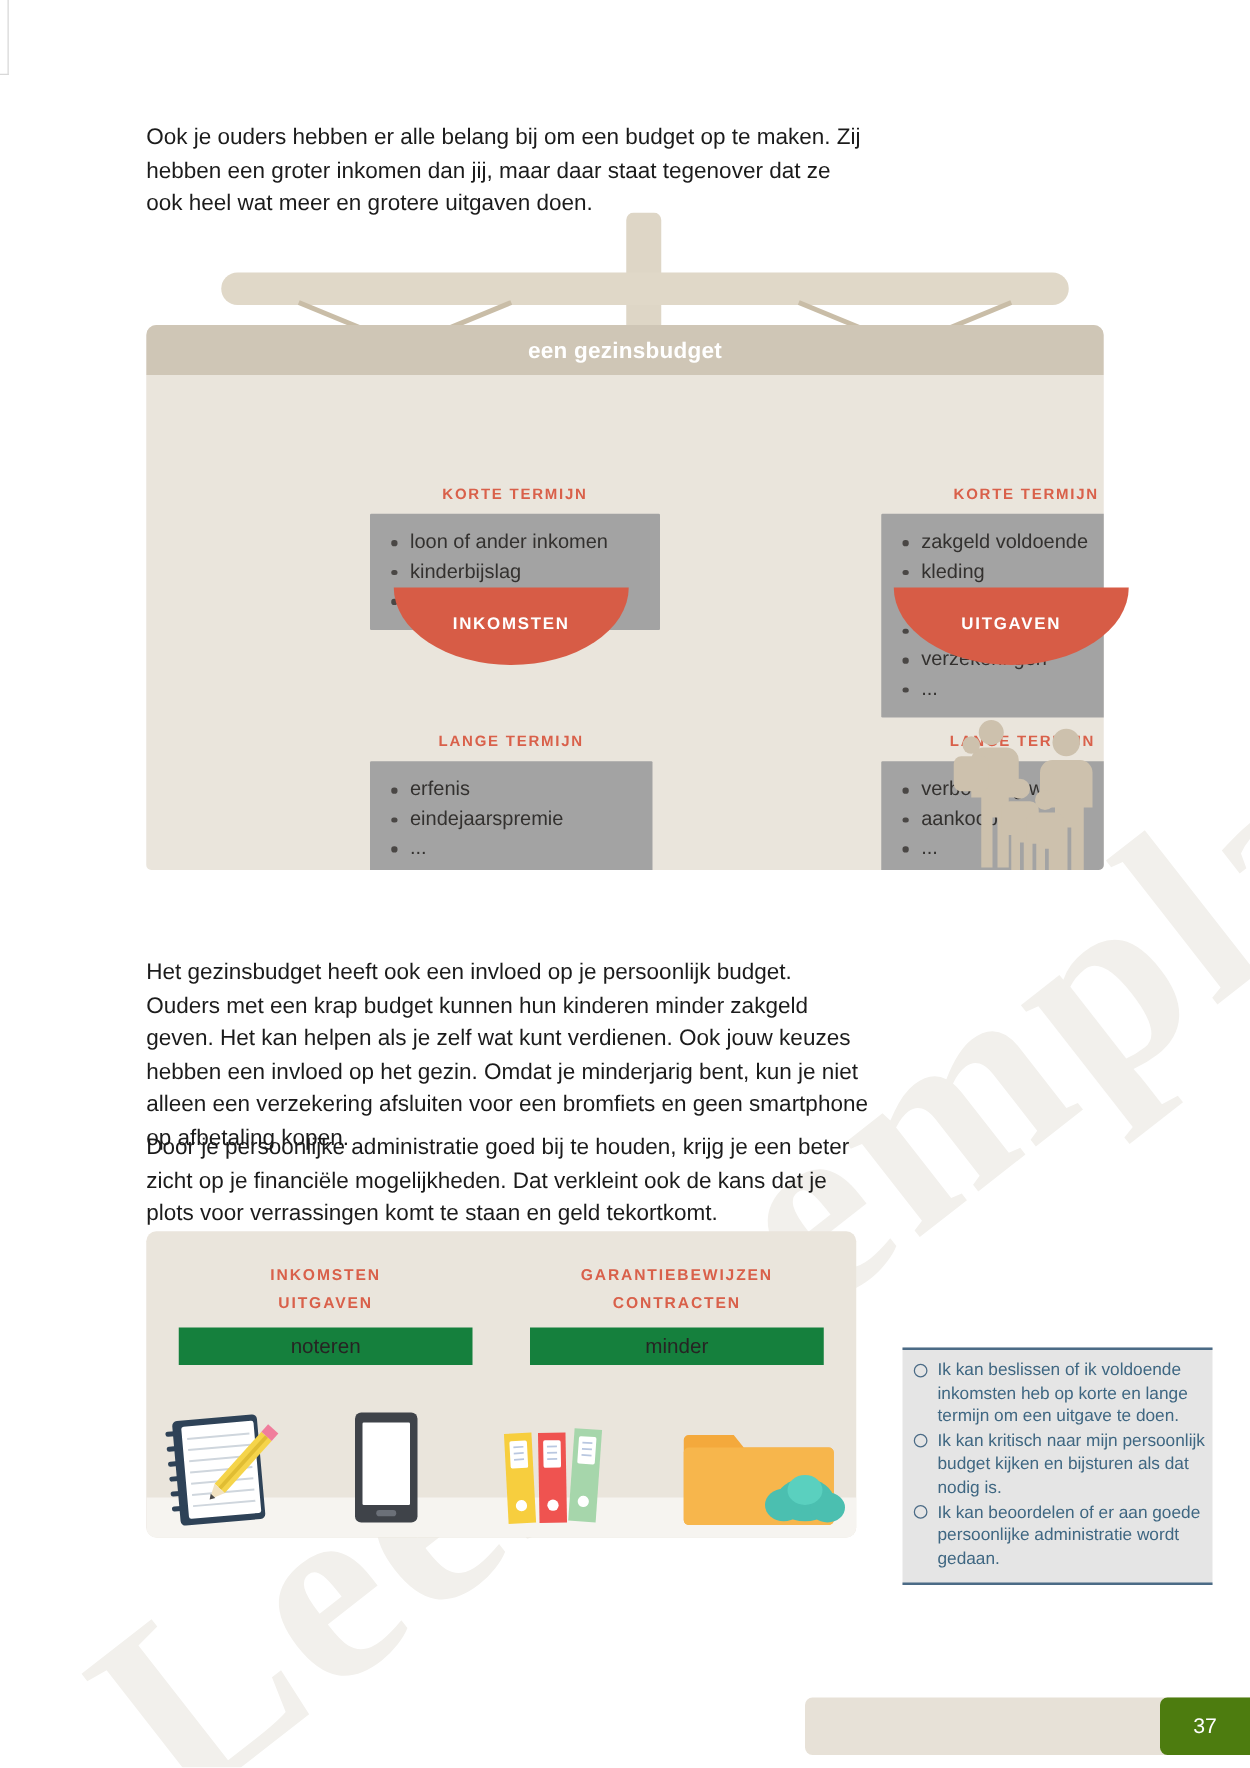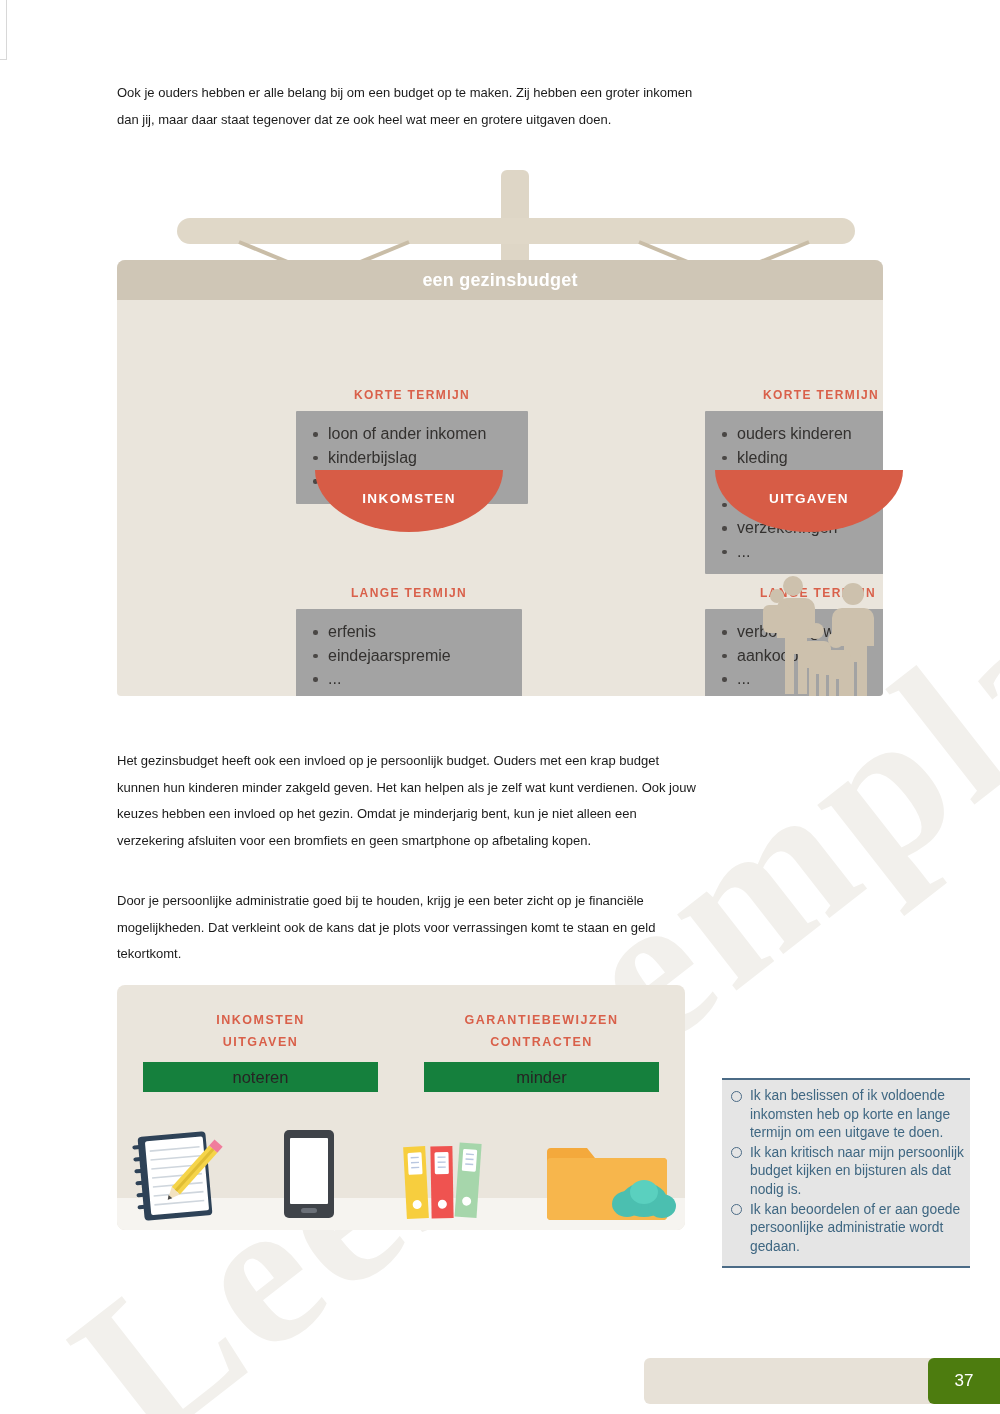--- a/index.html
+++ b/index.html
@@ -30,23 +30,24 @@
     left: 30px; top: 1300px;
   }
 
   
   .content { position: relative; z-index: 3; }
   p.body {
     position: absolute;
     left: 117px;
     width: 580px;
     font-family: "Liberation Sans", sans-serif;
-    font-size: 13px;
+    font-size: 18px;
     line-height: 26.5px;
     color: #1b1b1b;
+    margin-top: 16px;
   }
   #para1 { top: 80px; }
   #para2 { top: 748px; }
   #para3 { top: 888px; }
 
   
   .balance-wrap {
     position: absolute;
     left: 117px; top: 170px;
     width: 822px; height: 530px;
@@ -299,21 +300,21 @@
               <li>eindejaarspremie</li>
               <li>...</li>
             </ul>
           </div>
         </div>
 
         <div class="col" id="col-right" style="top:128px;">
           <div class="term-label">KORTE TERMIJN</div>
           <div class="list-box">
             <ul>
-              <li>ouders kinderen</li>
+              <li>zakgeld voldoende</li>
               <li>kleding</li>
               <li>gas en elektriciteit</li>
               <li>huur</li>
               <li>verzekeringen</li>
               <li>...</li>
             </ul>
           </div>
         </div>
 
         <div class="col" id="col-right-lt" style="left:588px; top:326px; width:226px;">

